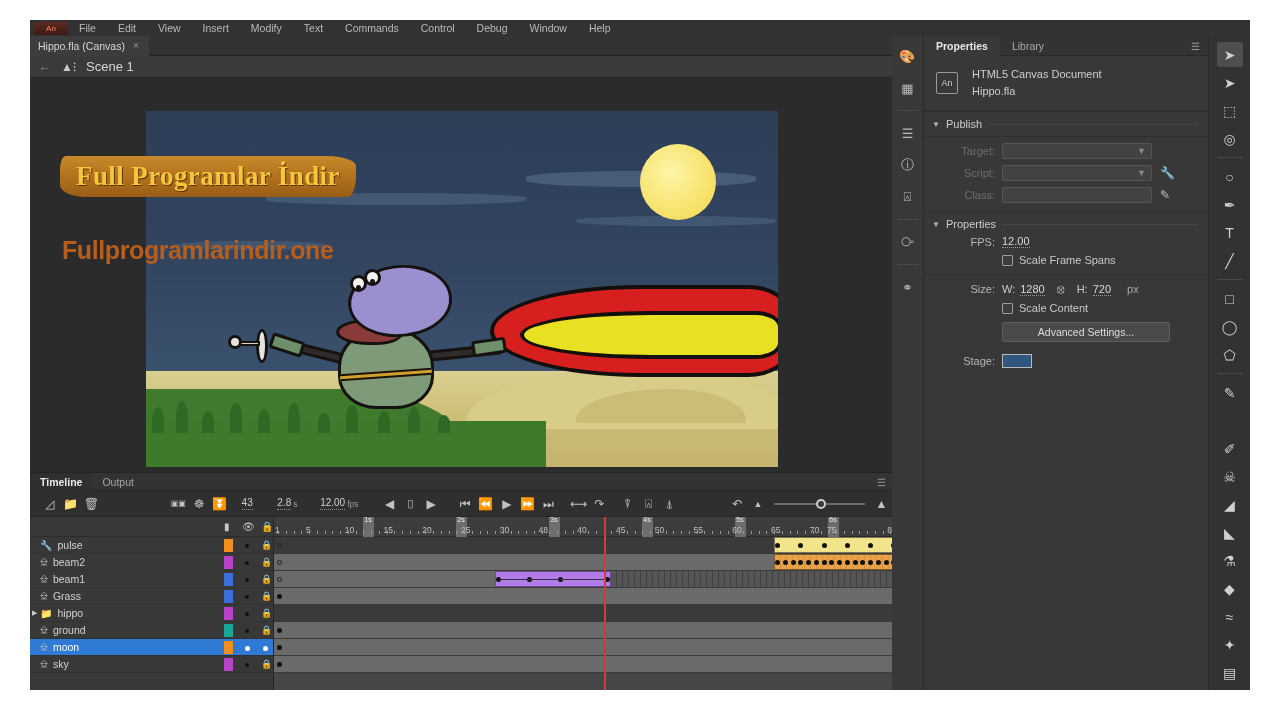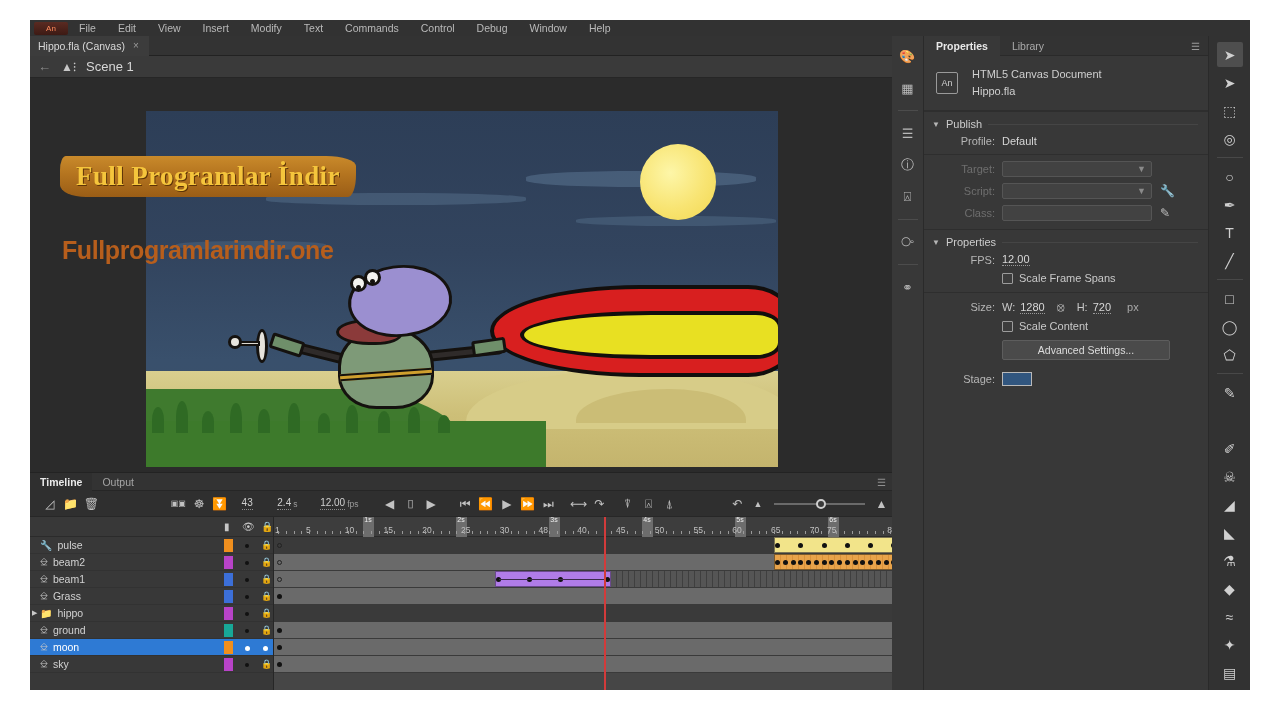--- a/index.html
+++ b/index.html
@@ -326,21 +326,21 @@
         <div class="tbi">◿</div>
         <div class="tbi">📁</div>
         <div class="tbi">🗑</div>
         <div style="width:70px"></div>
         <div class="tbi" style="font-size:8px;">▣▣</div>
         <div class="tbi">☸</div>
         <div class="tbi">⏬</div>
         <div style="width:12px"></div>
         <div class="tbnum">43</div>
         <div style="width:26px"></div>
-        <div class="tbnum">2.4</div>
+        <div class="tbnum">2.8</div>
         <div class="tbunit">s</div>
         <div style="width:24px"></div>
         <div class="tbnum">12.00</div>
         <div class="tbunit">fps</div>
         <div style="width:22px"></div>
         <div class="tbi">◀</div>
         <div class="tbi" style="font-size:11px;">▯</div>
         <div class="tbi">▶</div>
         <div style="width:14px"></div>
         <div class="tbi">⏮</div>
@@ -633,24 +633,20 @@
             <div>Hippo.fla</div>
           </div>
         </div>
 
         <div class="sect">
           <span class="caret">▼</span>
           <span>Publish</span>
           <span class="rule"></span>
         </div>
 
-        <div class="row">
-          <span class="lab">Profile:</span>
-          <span class="val">Default</span>
-        </div>
 
         <div class="row" style="padding-top:6px;border-top:1px solid #2e2e2e;margin-top:4px;">
           <span class="lab dim">Target:</span>
           <span class="fld dim" style="max-width:150px;">▼</span>
         </div>
         <div class="row">
           <span class="lab dim">Script:</span>
           <span class="fld dim" style="max-width:150px;">▼</span>
           <span class="ico-s">🔧</span>
         </div>

